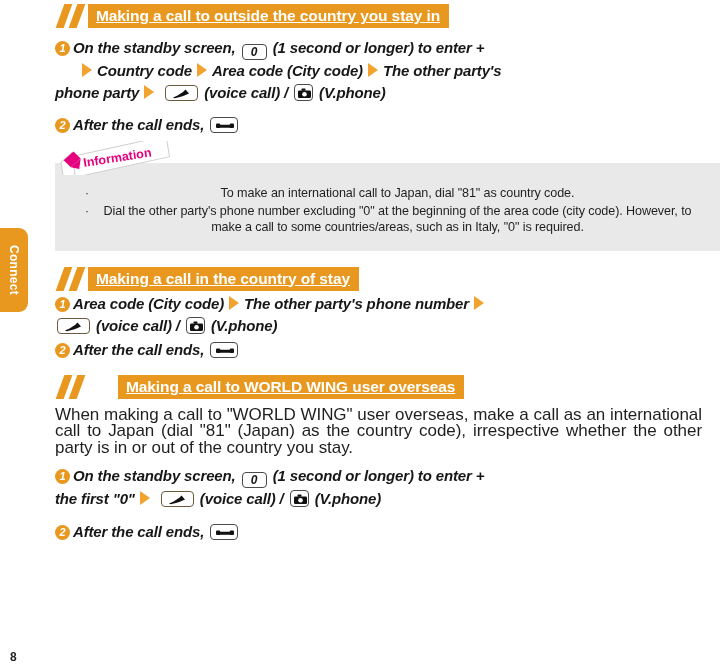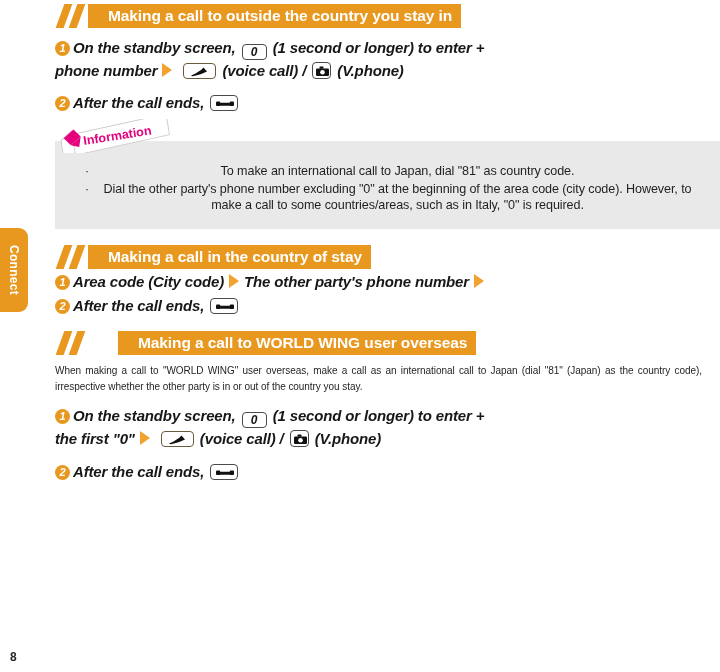--- a/index.html
+++ b/index.html
@@ -85,23 +85,24 @@
     transform: skewX(-20deg);
   }
   .slashes i.s1 { left: 5px; }
   .slashes i.s2 { left: 18px; }
   .sec-head-bar {
     background: #e8981f;
     color: #ffffff;
     font-size: 15.5px;
     font-weight: bold;
     line-height: 24px;
-    padding: 0 9px 0 20px;
+    padding: 0 9px 0 8px;
     white-space: nowrap;
     letter-spacing: -0.1px;
+    text-decoration: underline;
   }
 
   
   .step {
     position: relative;
     font-size: 15px;
     font-weight: bold;
     line-height: 22px;
     color: #171717;
     letter-spacing: -0.15px;
@@ -205,21 +206,21 @@
   }
   .info-bullet {
     flex: 0 0 8px;
     font-size: 12px;
     line-height: 16.5px;
   }
   .info-text { flex: 1 1 auto; text-align: center; }
 
   
   .body-par {
-    font-size: 10px;
+    font-size: 17px;
     line-height: 16.5px;
     color: #1f1f1f;
     letter-spacing: -0.05px;
     text-align: justify;
     padding-right: 18px;
   }
 </style>
 </head>
 <body>
 
@@ -239,21 +240,24 @@
     <div class="sec-head-bar">Making a call to outside the country you stay in</div>
   </div>
 
   <div class="step" style="margin-top:9px;">
     <div class="step-line">
       <span class="step-num">1</span><span>On the standby screen,</span>
       <span class="key key-num">0</span>
       <span>(1 second or longer) to enter +</span>
     </div>
     <div class="step-line">
-      <span>phone number</span><span class="arrow"></span>
+      <span class="indent"></span><span class="arrow"></span><span>Country code</span><span class="arrow"></span><span>Area code (City code)</span><span class="arrow"></span><span>The other party's</span>
+    </div>
+    <div class="step-line">
+      <span>phone party</span><span class="arrow"></span>
       <span class="key key-call">
         <svg width="33" height="16" viewBox="0 0 33 16">
             <path d="M7 11.5 C10 10.5 14 8 17 6 L19.5 3.5 L23 7.5 L19 9.2 C16 10.6 11.5 11.8 8.5 12.2 Z" fill="#111"></path>
           </svg>
       </span>
       <span>(voice call) /</span>
       <span class="key key-cam">
         <svg width="19" height="17" viewBox="0 0 19 17">
             <rect x="3" y="5.5" width="13" height="7.5" rx="1.2" fill="#111"></rect>
             <rect x="6.5" y="3.5" width="4" height="2.2" rx="0.6" fill="#111"></rect>
@@ -306,20 +310,36 @@
         <i class="s1"></i>
         <i class="s2"></i>
       </div>
     <div class="sec-head-bar">Making a call in the country of stay</div>
   </div>
 
   <div class="step" style="margin-top:2px;">
     <div class="step-line">
       <span class="step-num">1</span><span>Area code (City code)</span><span class="arrow"></span><span>The other party's phone number</span><span class="arrow"></span>
     </div>
+    <div class="step-line">
+      <span class="key key-call">
+        <svg width="33" height="16" viewBox="0 0 33 16">
+            <path d="M7 11.5 C10 10.5 14 8 17 6 L19.5 3.5 L23 7.5 L19 9.2 C16 10.6 11.5 11.8 8.5 12.2 Z" fill="#111"></path>
+          </svg>
+      </span>
+      <span>(voice call) /</span>
+      <span class="key key-cam">
+        <svg width="19" height="17" viewBox="0 0 19 17">
+            <rect x="3" y="5.5" width="13" height="7.5" rx="1.2" fill="#111"></rect>
+            <rect x="6.5" y="3.5" width="4" height="2.2" rx="0.6" fill="#111"></rect>
+            <circle cx="9.5" cy="9.3" r="2.3" fill="#fff"></circle>
+          </svg>
+      </span>
+      <span>(V.phone)</span>
+    </div>
   </div>
 
   <div class="step" style="margin-top:2px;">
     <div class="step-line">
       <span class="step-num">2</span><span>After the call ends,</span>
       <span class="key key-end">
         <svg width="28" height="16" viewBox="0 0 28 16">
             <rect x="6" y="6.8" width="16" height="3" rx="0.8" fill="#111"></rect>
             <rect x="5" y="5.6" width="4.2" height="4.5" rx="1" fill="#111"></rect>
             <rect x="18.8" y="5.6" width="4.2" height="4.5" rx="1" fill="#111"></rect>

